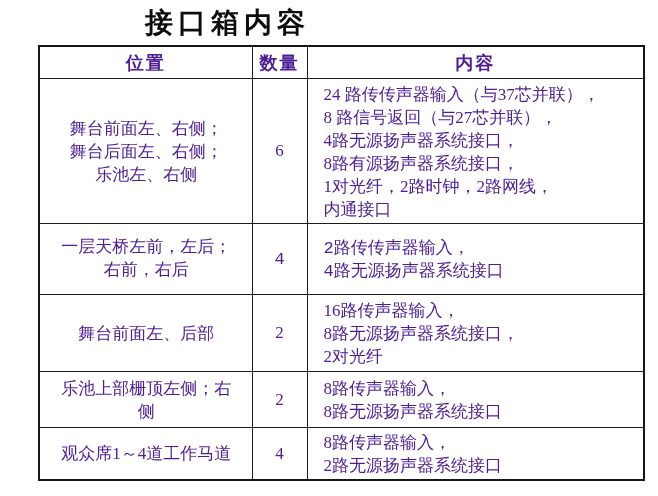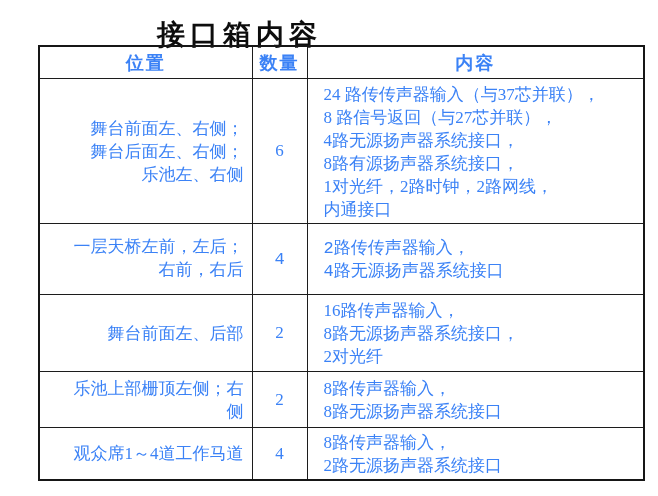--- a/index.html
+++ b/index.html
@@ -15,21 +15,21 @@
   .page {
     position: relative;
     width: 658px;
     height: 496px;
     background: #ffffff;
   }
   .doc-title {
     position: absolute;
     left: 145px;
     top: 4px;
-    margin: 12px;
+    margin: 0;
     font-family: "Liberation Sans", "DejaVu Sans", sans-serif;
     font-weight: bold;
     font-size: 28px;
     letter-spacing: 5px;
     color: #0d0d0d;
     white-space: nowrap;
   }
   table.iface-table {
     position: absolute;
     left: 38px;
@@ -38,37 +38,37 @@
     border-collapse: collapse;
     table-layout: fixed;
     border: 2px solid #161616;
   }
   col.c1 { width: 213px; }
   col.c2 { width: 55px; }
   col.c3 { width: 337px; }
   th, td {
     border: 1.5px solid #1c1c1c;
     padding: 0;
-    color: #3b82f6;
+    color: #4c1d95;
   }
   tr.header-row th {
     height: 31px;
     font-size: 18px;
     font-weight: bold;
     text-align: center;
     vertical-align: middle;
     letter-spacing: 2px;
   }
   td.loc {
     padding: 2px 8px 2px 9px;
     font-size: 17px;
     line-height: 23px;
     white-space: pre-line;
     vertical-align: middle;
-    text-align: right;
+    text-align: center;
   }
   td.qty {
     font-size: 17px;
     text-align: center;
     vertical-align: middle;
   }
   td.cnt {
     padding: 3px 6px 2px 16px;
     font-size: 17px;
     line-height: 23px;

